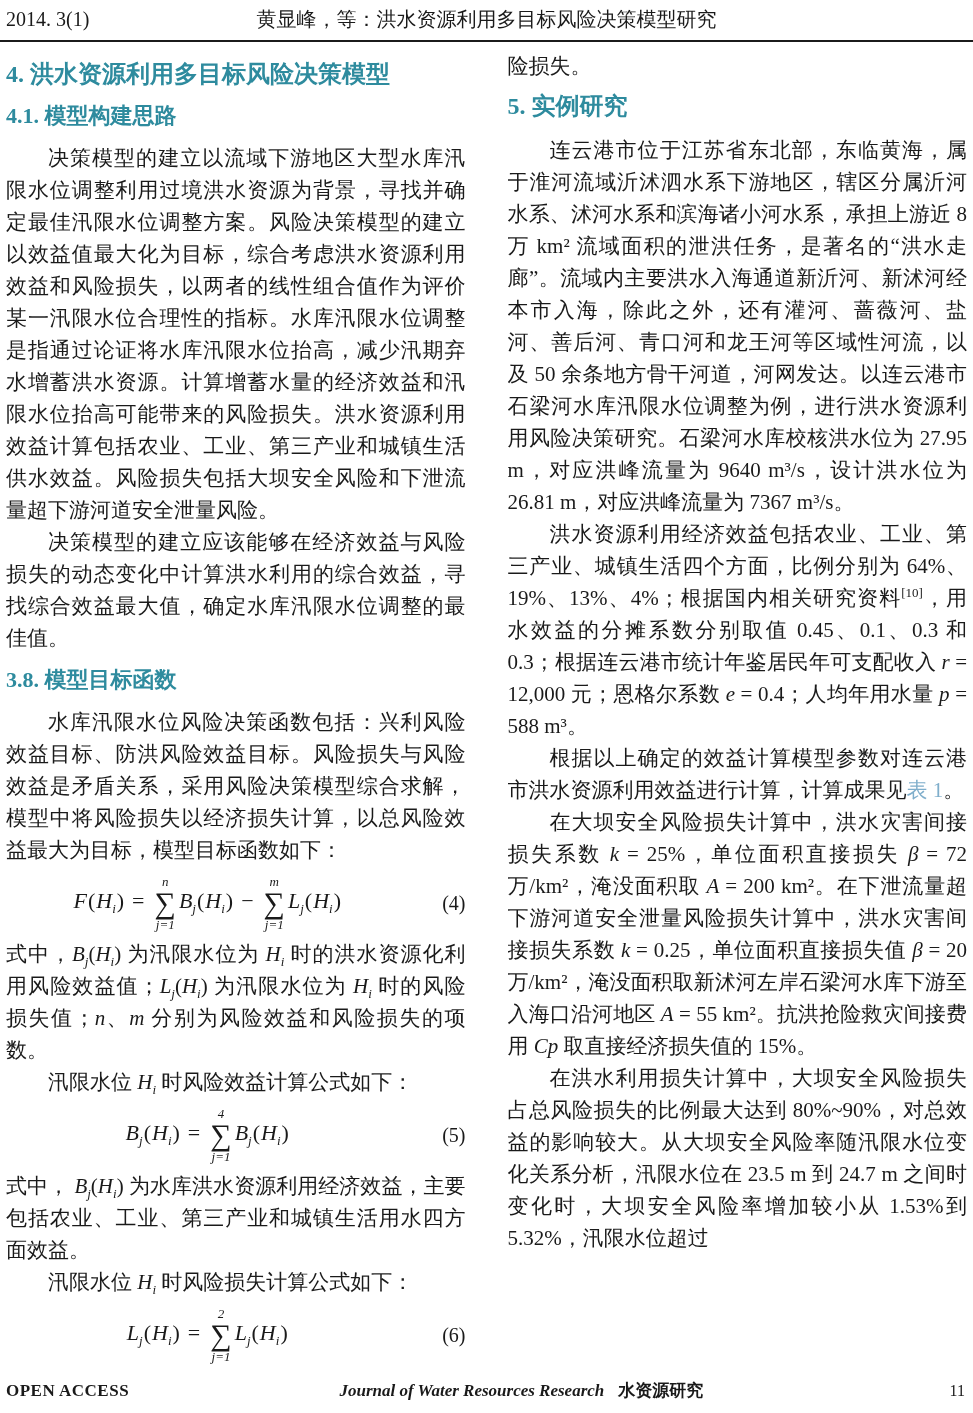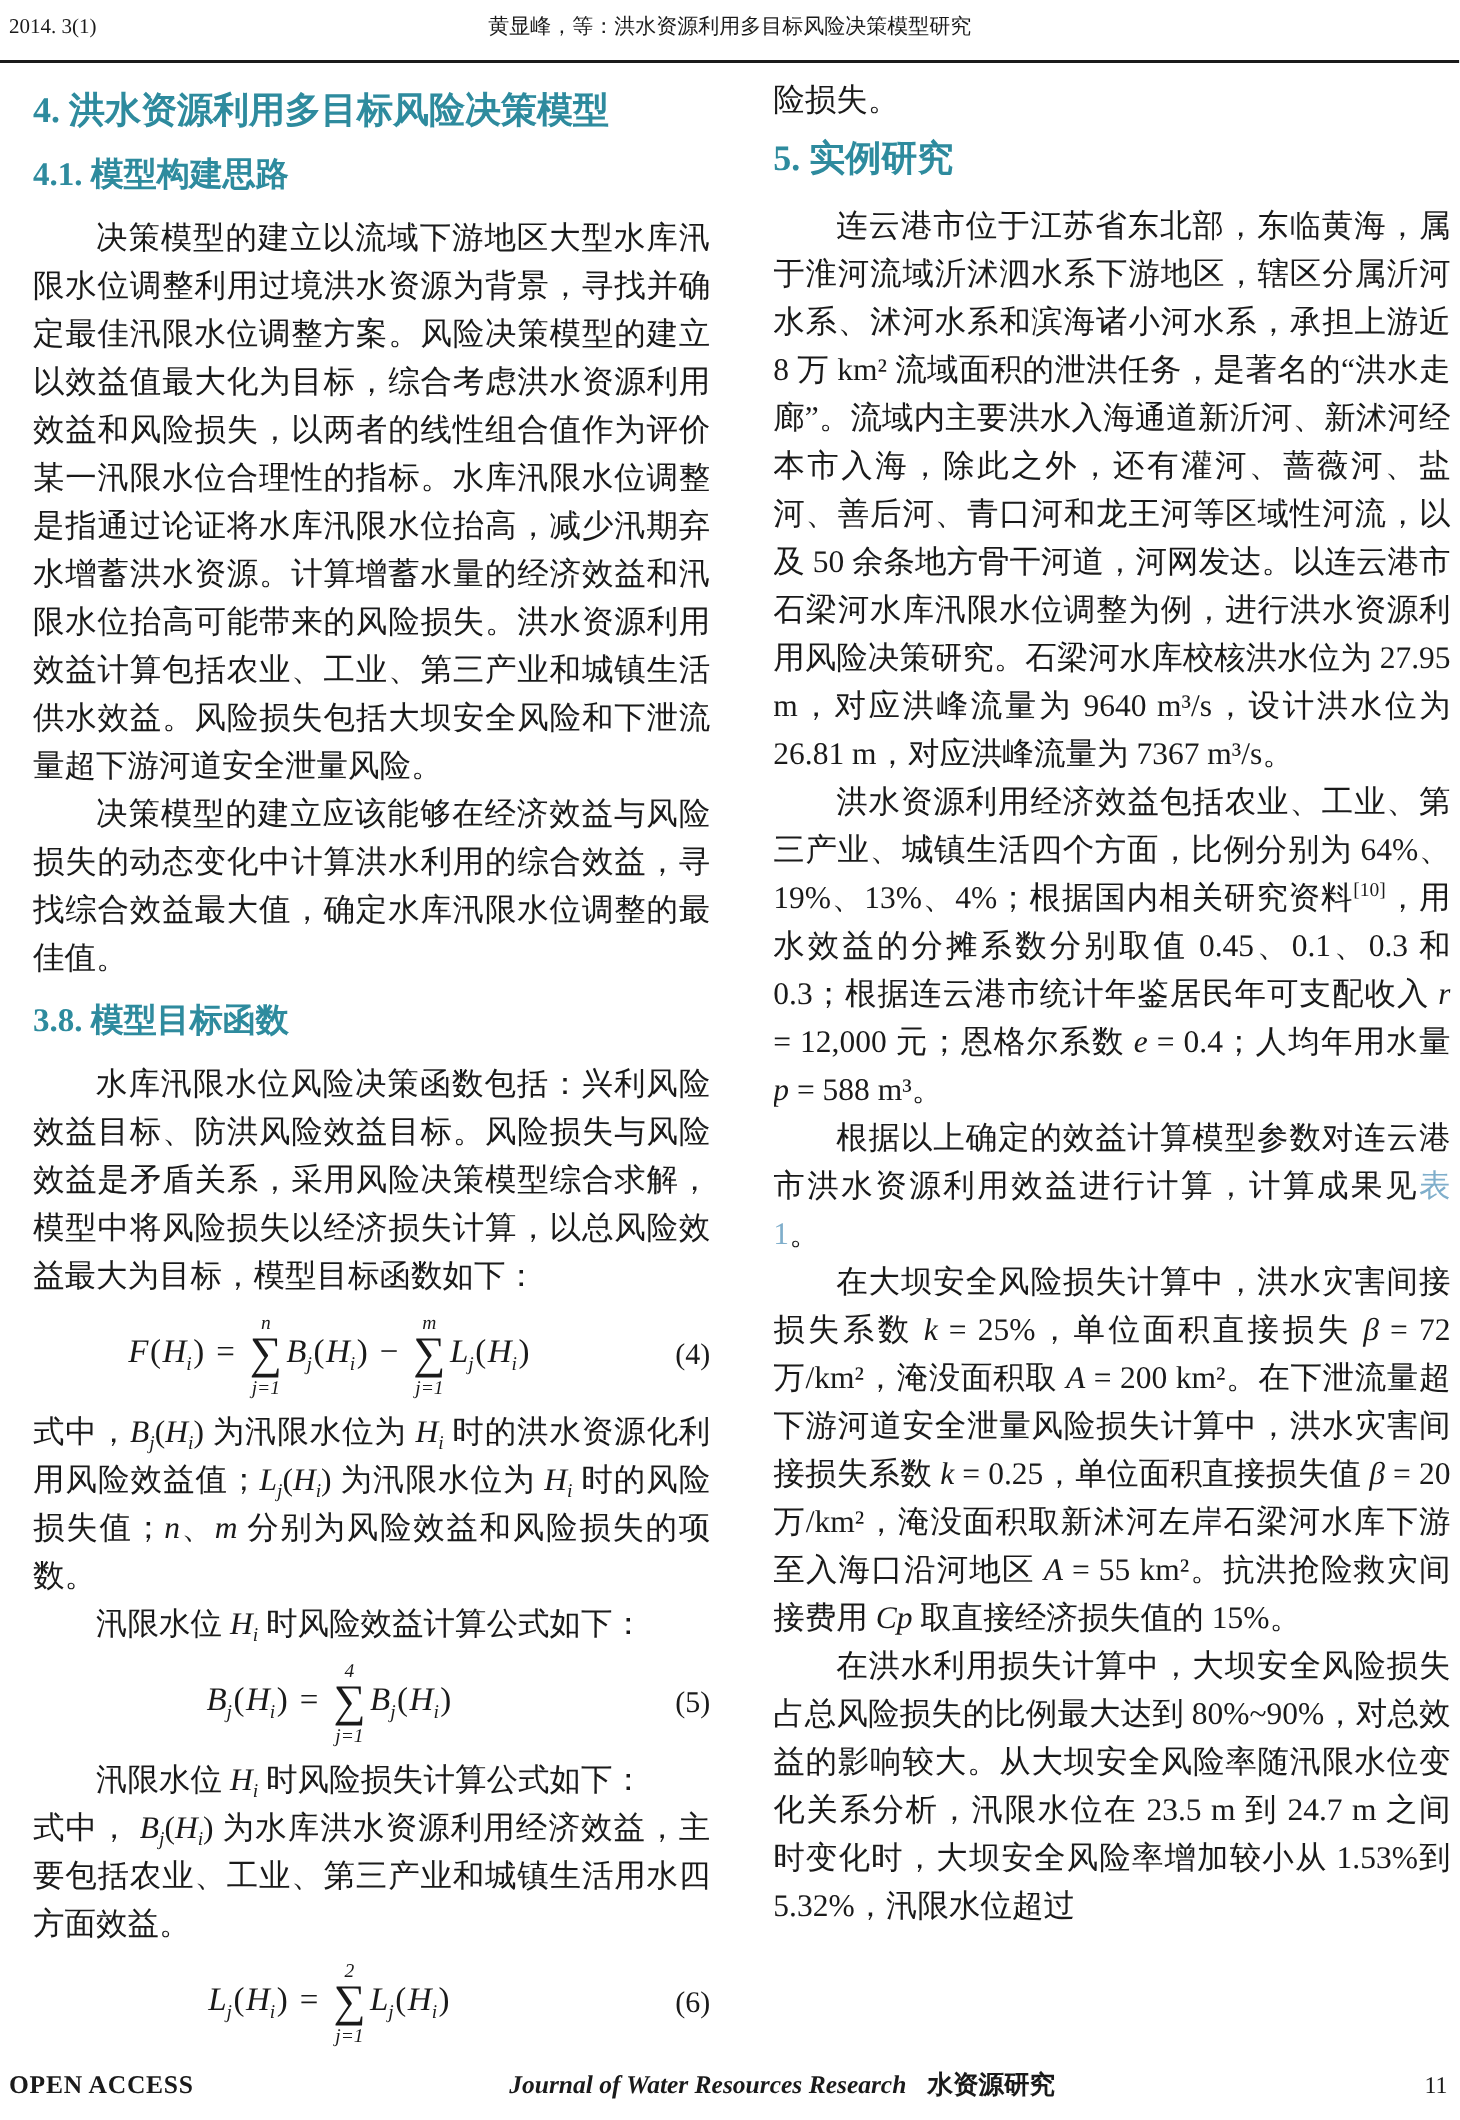--- a/index.html
+++ b/index.html
@@ -14,26 +14,26 @@
     display:flex;flex-direction:column;
     background:#ffffff;color:var(--text);
     font-family:"Liberation Serif","DejaVu Serif",serif;
     overflow:hidden;
   }
   
   .page-header{
     position:relative;
     padding:9px 6px 11px 6px;
     border-bottom:2px solid #1b1b1b;
-    font-size:14px;line-height:20px;
+    font-size:20px;line-height:20px;
   }
   .issue{position:absolute;left:6px;top:9px;}
   .running-title{text-align:center;}
   
-  .columns{display:flex;gap:42px;padding:8px 6px 0 22px;flex:1;overflow:hidden;}
+  .columns{display:flex;gap:42px;padding:8px 6px 0 6px;flex:1;overflow:hidden;}
   .col{width:460px;overflow:hidden;}
   h1.section{
     color:var(--heading);
     font-size:24px;line-height:32px;
     font-weight:bold;margin:8px 0 12px 0;
   }
   h2.subsection{
     color:var(--heading);
     font-size:22px;line-height:28px;
     font-weight:bold;margin:12px 0 12px 0;
@@ -123,22 +123,22 @@
 
       <div class="formula">
         <span class="eq-body"><span class="mi">B</span><sub class="msub">j</sub><span class="mp">(</span><span class="mi">H</span><sub class="msub">i</sub><span class="mp">)</span><span class="mo">=</span><span class="bigop">
               <span class="lim">4</span>
               <span class="sig">∑</span>
               <span class="lim">j=1</span>
             </span><span class="mi">B</span><sub class="msub">j</sub><span class="mp">(</span><span class="mi">H</span><sub class="msub">i</sub><span class="mp">)</span></span>
         <span class="eq-num">(5)</span>
       </div>
 
+      <p class="body-text"><span class="seg-plain">式中， </span><span class="seg-math">B</span><sub class="seg-msub">j</sub><span class="seg-mp">(</span><span class="seg-math">H</span><sub class="seg-msub">i</sub><span class="seg-mp">)</span><span class="seg-plain"> 为水库洪水资源利用经济效益，主要包括农业、工业、第三产业和城镇生活用水四方面效益。</span></p>
       <p class="body-text indent"><span class="seg-plain">汛限水位 </span><span class="seg-math">H</span><sub class="seg-msub">i</sub><span class="seg-plain"> 时风险损失计算公式如下：</span></p>
-      <p class="body-text"><span class="seg-plain">式中， </span><span class="seg-math">B</span><sub class="seg-msub">j</sub><span class="seg-mp">(</span><span class="seg-math">H</span><sub class="seg-msub">i</sub><span class="seg-mp">)</span><span class="seg-plain"> 为水库洪水资源利用经济效益，主要包括农业、工业、第三产业和城镇生活用水四方面效益。</span></p>
 
       <div class="formula">
         <span class="eq-body"><span class="mi">L</span><sub class="msub">j</sub><span class="mp">(</span><span class="mi">H</span><sub class="msub">i</sub><span class="mp">)</span><span class="mo">=</span><span class="bigop">
               <span class="lim">2</span>
               <span class="sig">∑</span>
               <span class="lim">j=1</span>
             </span><span class="mi">L</span><sub class="msub">j</sub><span class="mp">(</span><span class="mi">H</span><sub class="msub">i</sub><span class="mp">)</span></span>
         <span class="eq-num">(6)</span>
       </div>
 

